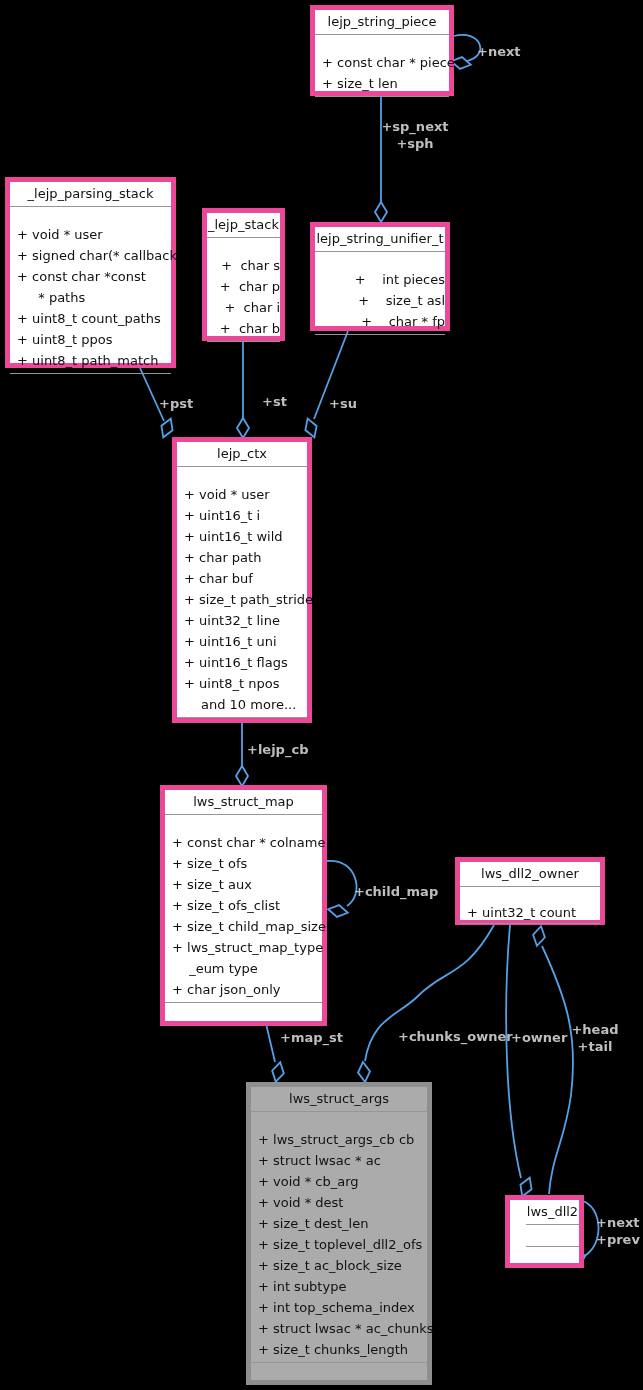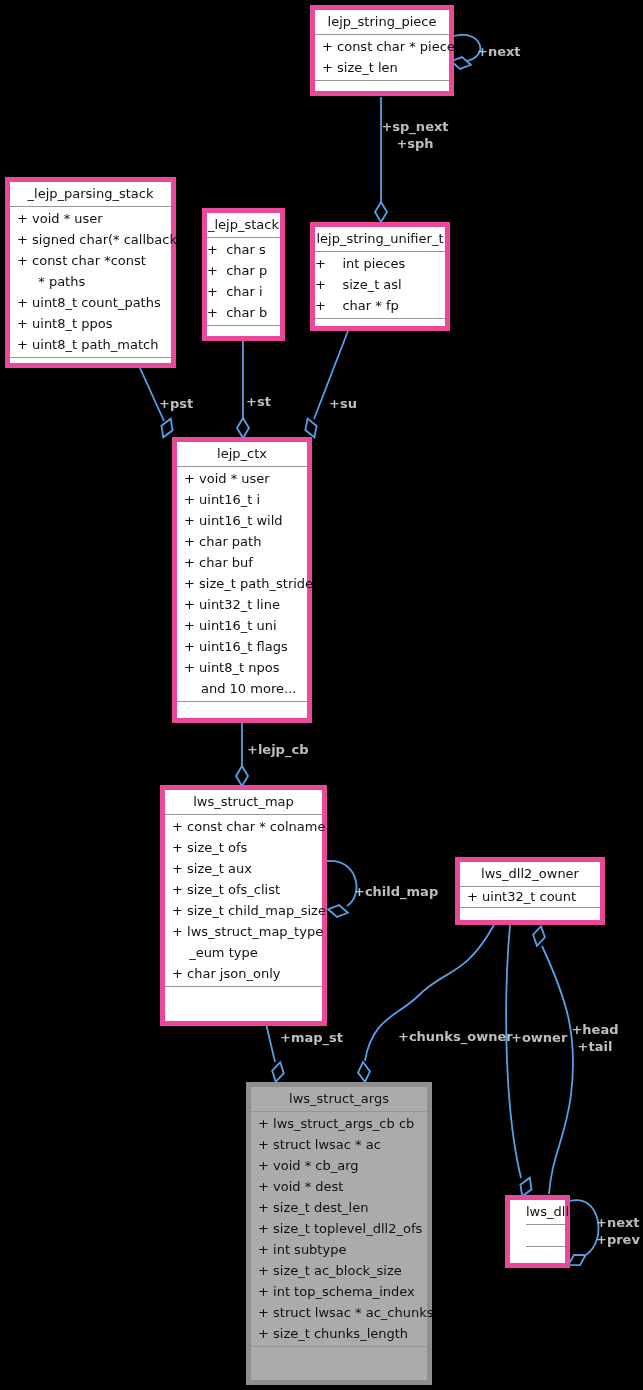--- a/index.html
+++ b/index.html
@@ -44,31 +44,32 @@
     line-height: 24px;
     text-align: center;
     font-size: 13px;
     border-bottom: 1px solid #969696;
     white-space: nowrap;
     flex: 0 0 auto;
   }
   .uml-fields {
     padding: 1px 0 2px 0;
     flex: 0 0 auto;
+    margin-top: 16px;
   }
   .uml-row {
     font-size: 13px;
     line-height: 21px;
     padding-left: 20px;
     text-indent: -13px;
     white-space: pre;
   }
   .uml-box.center-rows .uml-row {
-    text-align: left;
-    padding-left: 0;
+    text-align: right;
+    padding-left: 7px;
     text-indent: 0;
   }
   .uml-row.row-more {
     padding-left: 24px;
     text-indent: 0;
   }
   .uml-empty {
     border-top: 1px solid #969696;
     flex: 1 1 auto;
     min-height: 21px;
@@ -238,44 +239,44 @@
 
   <div class="uml-box highlight" style="left:246px; top:1082px; width:186px; height:303px;">
     <div class="uml-title">lws_struct_args</div>
     <div class="uml-fields">
       <div class="uml-row">+ lws_struct_args_cb cb</div>
       <div class="uml-row">+ struct lwsac * ac</div>
       <div class="uml-row">+ void * cb_arg</div>
       <div class="uml-row">+ void * dest</div>
       <div class="uml-row">+ size_t dest_len</div>
       <div class="uml-row">+ size_t toplevel_dll2_ofs</div>
+      <div class="uml-row">+ size_t ac_block_size</div>
       <div class="uml-row">+ int subtype</div>
-      <div class="uml-row">+ size_t ac_block_size</div>
       <div class="uml-row">+ int top_schema_index</div>
       <div class="uml-row">+ struct lwsac * ac_chunks</div>
       <div class="uml-row">+ size_t chunks_length</div>
     </div>
     <div class="uml-empty"></div>
   </div>
 
-  <div class="uml-box" style="left:505px; top:1195px; width:65px; height:73px;padding-left:16px;">
+  <div class="uml-box" style="left:505px; top:1195px; width:79px; height:73px;padding-left:16px;">
     <div class="uml-title">lws_dll2</div>
     <div class="uml-empty" style="border-top:none;"></div>
     <div class="uml-empty"></div>
   </div>
 
   <div class="edge-label" style="left:477px; top:43px;">+next</div>
 
   <div class="edge-label center" style="left:380px; top:118px; width:70px;">
     <div>+sp_next</div>
     <div>+sph</div>
   </div>
 
   <div class="edge-label" style="left:159px; top:395px;">+pst</div>
-  <div class="edge-label" style="left:246px; top:393px;">+st</div>
+  <div class="edge-label" style="left:262px; top:393px;">+st</div>
   <div class="edge-label" style="left:329px; top:395px;">+su</div>
   <div class="edge-label" style="left:247px; top:741px;">+lejp_cb</div>
   <div class="edge-label" style="left:354px; top:883px;">+child_map</div>
   <div class="edge-label" style="left:280px; top:1029px;">+map_st</div>
   <div class="edge-label" style="left:398px; top:1028px;">+chunks_owner</div>
   <div class="edge-label" style="left:511px; top:1029px;">+owner</div>
 
   <div class="edge-label center" style="left:571px; top:1021px; width:48px;">
     <div>+head</div>
     <div>+tail</div>

